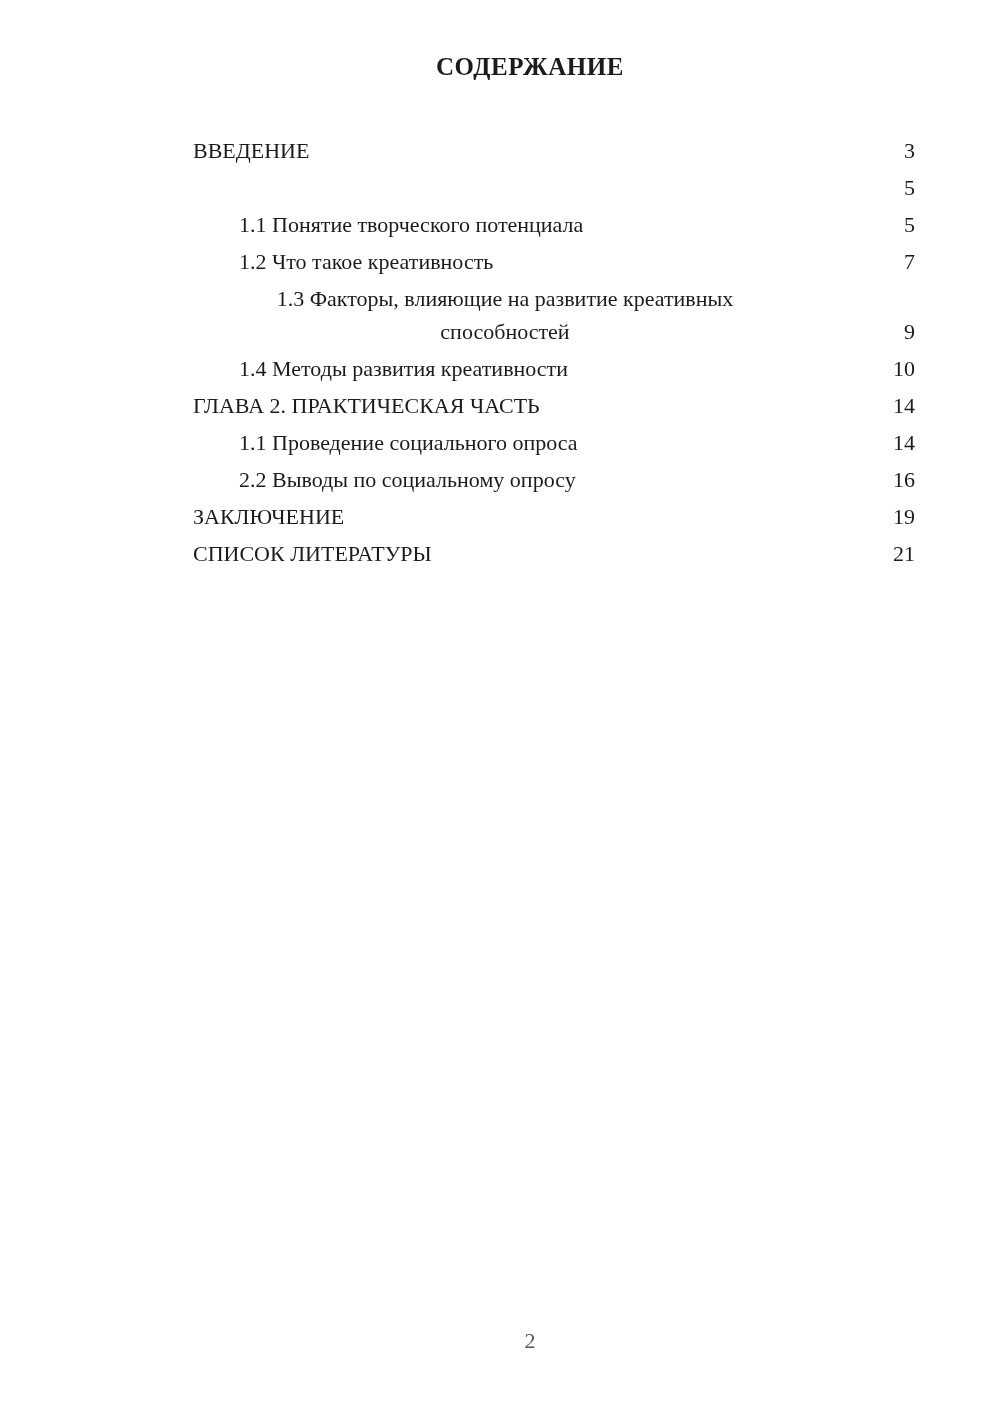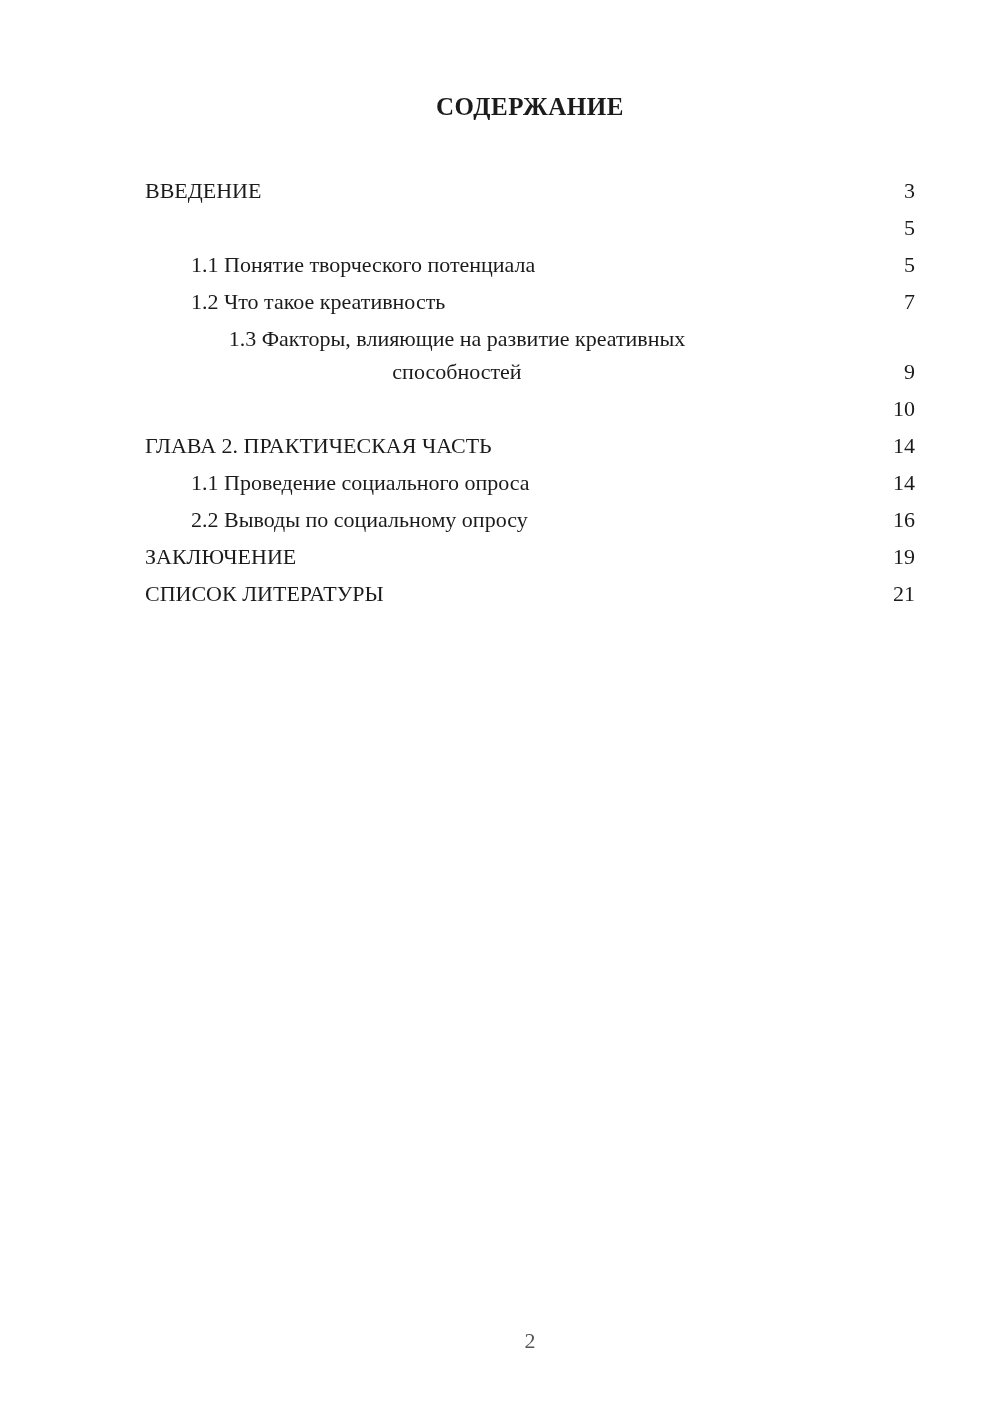--- a/index.html
+++ b/index.html
@@ -10,40 +10,41 @@
   .page {
     position: relative;
     width: 1000px;
     height: 1414px;
     background: #ffffff;
     font-family: "Liberation Serif", serif;
     color: #1b1b1b;
     overflow: hidden;
   }
   .content {
-    padding: 92px 85px 0 145px; 
+    padding: 52px 85px 0 145px; 
   }
   .doc-title {
     margin: 0 0 52px 0;
     font-size: 25px;
     line-height: 30px;
     font-weight: bold;
     text-align: center;
     letter-spacing: 0.5px;
   }
   .toc-list {
     margin: 0;
     padding: 0;
   }
   .toc-row {
     display: flex;
     align-items: flex-end;
     font-size: 22px;
     line-height: 33px;
     margin-bottom: 4px;
+    margin-left: 48px;
   }
   .toc-label {
     flex: 0 1 auto;
   }
   .toc-label.lvl1 {
     margin-left: 46px;
     max-width: 532px;
     text-align: center;
   }
   .toc-page {
@@ -90,20 +91,21 @@
         <span class="toc-label lvl1">1.2 Что такое креативность</span>
         <span class="toc-page">7</span>
       </div>
 
       <div class="toc-row">
         <span class="toc-label lvl1">1.3 Факторы, влияющие на развитие креативных способностей</span>
         <span class="toc-page">9</span>
       </div>
 
       <div class="toc-row">
+        <span class="toc-label lvl1">1.4 Методы развития креативности</span>
         <span class="toc-page">10</span>
       </div>
 
       <div class="toc-row">
         <span class="toc-label">ГЛАВА 2. ПРАКТИЧЕСКАЯ ЧАСТЬ</span>
         <span class="toc-page">14</span>
       </div>
 
       <div class="toc-row">
         <span class="toc-label lvl1">1.1 Проведение социального опроса</span>

